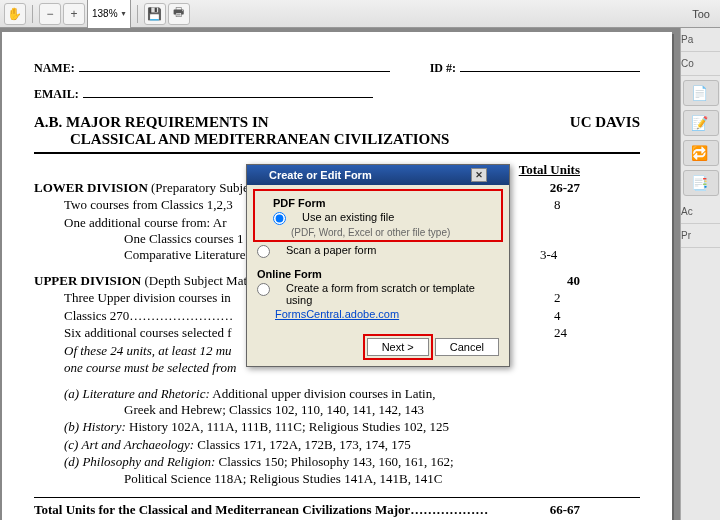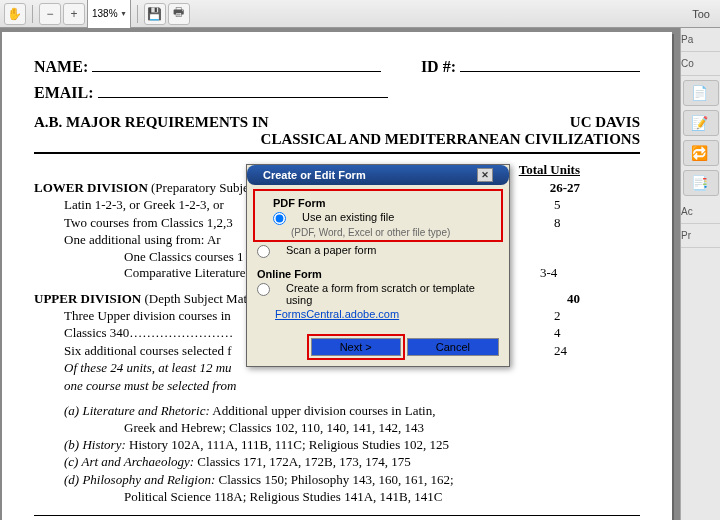--- a/index.html
+++ b/index.html
@@ -15,53 +15,53 @@
 .workspace { position: absolute; top: 28px; left: 0; right: 0; bottom: 0; background: #999; display: flex; }
 .doc-area { flex: 1; background: #888; overflow: hidden; position: relative; }
 .page-shadow { position: absolute; top: 6px; left: 4px; width: 670px; height: 700px; background: #666; }
 .page { position: absolute; top: 4px; left: 2px; width: 670px; background: #fff; padding: 24px 32px; font-family: "Times New Roman", serif; color: #000; font-size: 13px; }
 
 .side-panel { width: 40px; background: #e8e8e8; border-left: 1px solid #aaa; }
 .side-tab { height: 24px; border-bottom: 1px solid #ccc; font-size: 10px; color: #555; display: flex; align-items: center; }
 .side-icon { width: 36px; height: 26px; margin: 4px auto; background: #ddd; border: 1px solid #bbb; border-radius: 3px; display: flex; align-items: center; justify-content: center; font-size: 14px; }
 
 .form-row { display: flex; align-items: baseline; margin-bottom: 6px; }
-.form-label { font-weight: bold; font-size: 16px; }
+.form-label { font-weight: bold; font-size: 12px; }
 .form-line { flex: 1; border-bottom: 1px solid #000; margin-left: 4px; height: 16px; }
 .col-gap { width: 40px; }
 
 .headline { font-weight: bold; font-size: 15px; margin-top: 12px; }
 .headline-right { float: right; }
-.subheadline { font-weight: bold; font-size: 15px; margin-left: 36px; margin-bottom: 4px; text-align: right; }
+.subheadline { font-weight: bold; font-size: 15px; margin-left: 36px; margin-bottom: 4px; }
 .hr-thick { border: none; border-top: 2px solid #000; margin: 4px 0 8px 0; }
 .hr-thin { border: none; border-top: 1px solid #000; margin: 4px 0; }
 
 .sec-head { font-weight: bold; }
 .sec-paren { font-weight: normal; }
 .body-line { margin-left: 30px; font-size: 13px; line-height: 1.35; }
 .body-indent2 { margin-left: 90px; font-size: 13px; }
 .units-head { position: absolute; right: 60px; font-weight: bold; text-decoration: underline; }
 .units-val { position: absolute; right: 60px; font-weight: bold; }
 .col-units { position: absolute; left: 490px; }
 
 .italic { font-style: italic; }
 
 
 .dialog { position: absolute; left: 246px; top: 164px; width: 264px; background: #ece9d8; border: 1px solid #666; box-shadow: 2px 2px 6px rgba(0,0,0,0.4); font-family: Tahoma, Arial, sans-serif; font-size: 11px; z-index: 100; }
-.dlg-title { background: linear-gradient(#2a5db0, #1a3d78); color: #fff; font-weight: bold; padding: 3px 16px; font-size: 11px; display: flex; align-items: center; border-radius: 8px; }
+.dlg-title { background: linear-gradient(#2a5db0, #1a3d78); color: #fff; font-weight: bold; padding: 3px 22px; font-size: 11px; display: flex; align-items: center; }
 .dlg-close { margin-left: auto; width: 16px; height: 14px; background: #ddd; border: 1px solid #888; font-size: 9px; text-align: center; line-height: 12px; color: #333; }
 .dlg-body { padding: 6px 10px 10px 10px; }
 .dlg-group-label { font-weight: bold; margin: 4px 0 2px 0; font-size: 11px; }
 .dlg-option { display: flex; align-items: flex-start; gap: 16px; margin: 2px 0; }
 .dlg-option input[type=radio] { margin-top: 1px; }
 .dlg-sub { color: #666; font-size: 10px; margin-left: 18px; }
 .dlg-link { color: #0046cc; text-decoration: underline; margin-left: 18px; font-size: 11px; }
 .redbox { border: 2px solid #d00; padding: 2px 18px; margin: -2px -4px; }
 .dlg-buttons { display: flex; justify-content: flex-end; gap: 6px; margin-top: 18px; }
-.dlg-btn { border: 1px solid #888; background: #1d4ed8; padding: 2px 28px; font-size: 11px; }
+.dlg-btn { border: 1px solid #888; background: #ffffff; padding: 2px 14px; font-size: 11px; }
 .dlg-btn.red-outline { outline: 2px solid #d00; outline-offset: 2px; }
 </style>
 </head>
 <body>
 
 <div class="toolbar">
   <div class="tb-btn">✋</div>
   <div class="tb-sep"></div>
   <div class="tb-btn">−</div>
   <div class="tb-btn">+</div>
@@ -100,32 +100,31 @@
       <hr class="hr-thick">
 
       <div style="position:relative; height:18px;">
         <span class="units-head">Total Units</span>
       </div>
 
       <div style="position:relative">
         <span class="sec-head">LOWER DIVISION</span><span class="sec-paren"> (Preparatory Subje</span>
         <span class="units-val">26-27</span>
       </div>
-      <div class="body-line" style="position:relative"><span>Latin 1-2-3, or Greek 1-2-3, or </span><span class="col-units">5</span></div>
       <div class="body-line" style="position:relative"><span>Two courses from Classics 1,2,3</span><span class="col-units">8</span></div>
-      <div class="body-line">One additional using from:  Ar</div>
+      <div class="body-line">One additional course from:  Ar</div>
       <div class="body-indent2">One Classics courses 1</div>
       <div class="body-indent2" style="position:relative"><span>Comparative Literature</span><span class="col-units" style="left:416px">3-4</span></div>
 
       <div style="position:relative; margin-top:10px">
         <span class="sec-head">UPPER DIVISION</span><span class="sec-paren"> (Depth Subject Mat</span>
         <span class="units-val">40</span>
       </div>
       <div class="body-line" style="position:relative"><span>Three Upper division courses in</span><span class="col-units">2</span></div>
-      <div class="body-line" style="position:relative"><span>Classics 340……………………</span><span class="col-units">4</span></div>
+      <div class="body-line" style="position:relative"><span>Classics 270……………………</span><span class="col-units">4</span></div>
       <div class="body-line" style="position:relative"><span>Six additional courses selected f</span><span class="col-units">24</span></div>
       <div class="body-line italic">Of these 24 units, at least 12 mu</div>
       <div class="body-line italic">one course must be selected from</div>
 
       <div style="height:8px"></div>
       <div class="body-line"><span class="italic">(a)  Literature and Rhetoric:</span><span> Additional upper division courses in Latin,</span></div>
       <div class="body-indent2">Greek and Hebrew; Classics 102, 110, 140, 141, 142, 143</div>
       <div class="body-line"><span class="italic">(b)  History:</span><span> History 102A, 111A, 111B, 111C; Religious Studies 102, 125</span></div>
       <div class="body-line"><span class="italic">(c)  Art and Archaeology:</span><span> Classics 171, 172A, 172B, 173, 174, 175</span></div>
       <div class="body-line"><span class="italic">(d)  Philosophy and Religion:</span><span> Classics 150; Philosophy 143, 160, 161, 162;</span></div>

